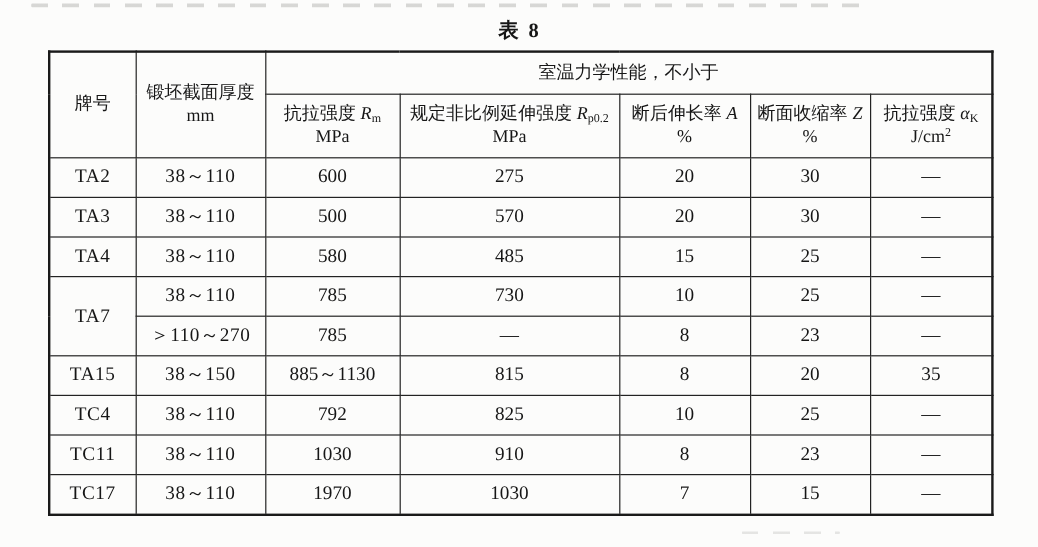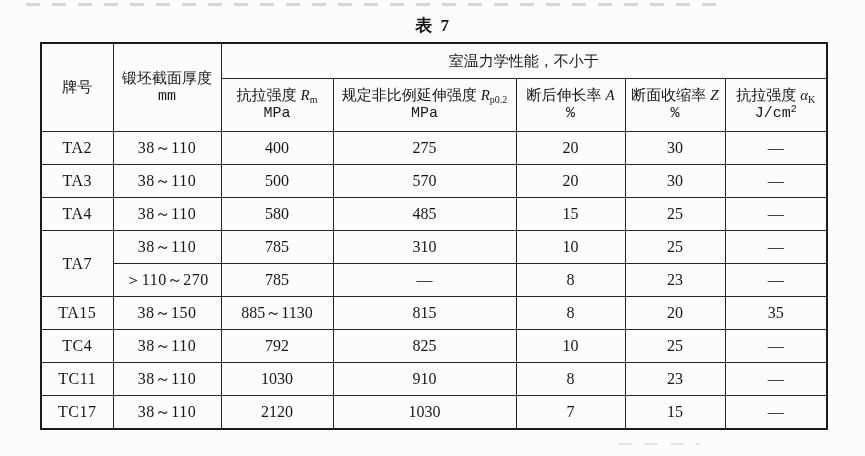--- a/index.html
+++ b/index.html
@@ -32,30 +32,30 @@
     line-height:1.25;
   }
   table.props{border:2px solid #1a1a1a;}
   table.props th{font-size:15px;margin-left:32px;}
   tr.h1 th{height:34px;}
   tr.h2 th{height:52px;}
   tbody tr{height:33px;}
   i.sym{font-style:italic;margin-left:4px;font-family:"Liberation Serif","DejaVu Serif",serif;}
   sub{font-size:10px;vertical-align:-3px;line-height:0;}
   sup{font-size:10px;vertical-align:5px;line-height:0;}
-  .unit-line{display:block;font-family:Liberation Mono, monospace;}
+  .unit-line{display:block;}
   td.c-grade,td.c-thick{letter-spacing:.5px;font-family:Liberation Serif, serif;}
 </style>
 </head>
 <body>
 
 <div class="scan-smudge smudge-top"></div>
 <div class="scan-smudge smudge-bottom"></div>
 
-<div class="caption">表 7</div>
+<div class="caption">表 8</div>
 
 <table class="props">
   <colgroup>
     <col style="width:72px">
       <col style="width:108px">
       <col style="width:112px">
     <col style="width:183px">
       <col style="width:109px">
       <col style="width:100px">
       <col style="width:102px">
@@ -93,21 +93,21 @@
       <th>
         <span>抗拉强度</span><i class="sym">α</i><sub>K</sub>
         <span class="unit-line"><span>J/cm</span><sup>2</sup></span>
       </th>
     </tr>
   </thead>
   <tbody>
     <tr>
       <td class="c-grade">TA2</td>
       <td class="c-thick">38～110</td>
-      <td>400</td>
+      <td>600</td>
       <td>275</td>
       <td>20</td>
       <td>30</td>
       <td>—</td>
     </tr>
     <tr>
       <td class="c-grade">TA3</td>
       <td class="c-thick">38～110</td>
       <td>500</td>
       <td>570</td>
@@ -121,21 +121,21 @@
       <td>580</td>
       <td>485</td>
       <td>15</td>
       <td>25</td>
       <td>—</td>
     </tr>
     <tr>
       <td class="c-grade" rowspan="2">TA7</td>
       <td class="c-thick">38～110</td>
       <td>785</td>
-      <td>310</td>
+      <td>730</td>
       <td>10</td>
       <td>25</td>
       <td>—</td>
     </tr>
     <tr>
       <td class="c-thick">＞110～270</td>
       <td>785</td>
       <td>—</td>
       <td>8</td>
       <td>23</td>
@@ -164,20 +164,20 @@
       <td class="c-thick">38～110</td>
       <td>1030</td>
       <td>910</td>
       <td>8</td>
       <td>23</td>
       <td>—</td>
     </tr>
     <tr>
       <td class="c-grade">TC17</td>
       <td class="c-thick">38～110</td>
-      <td>2120</td>
+      <td>1970</td>
       <td>1030</td>
       <td>7</td>
       <td>15</td>
       <td>—</td>
     </tr>
   </tbody>
 </table>
 
 </body></html>

